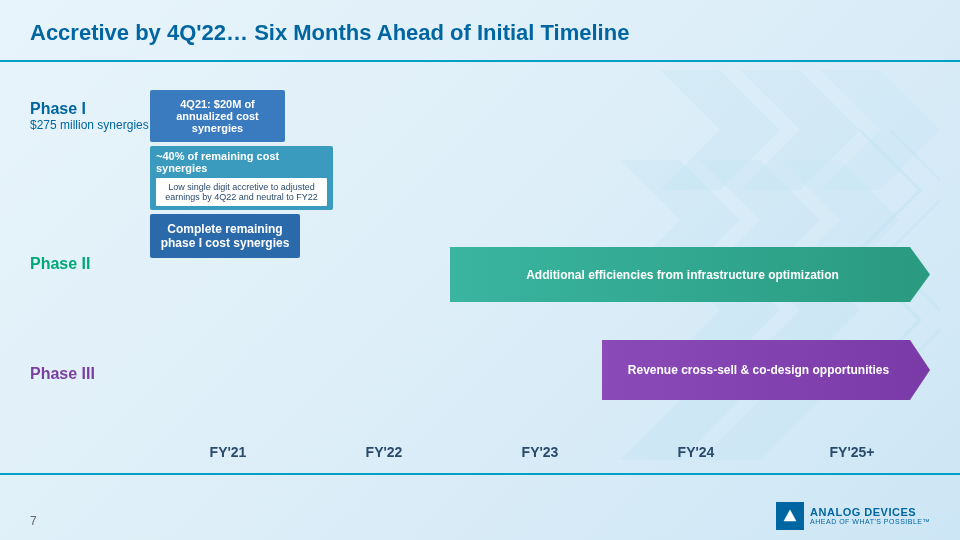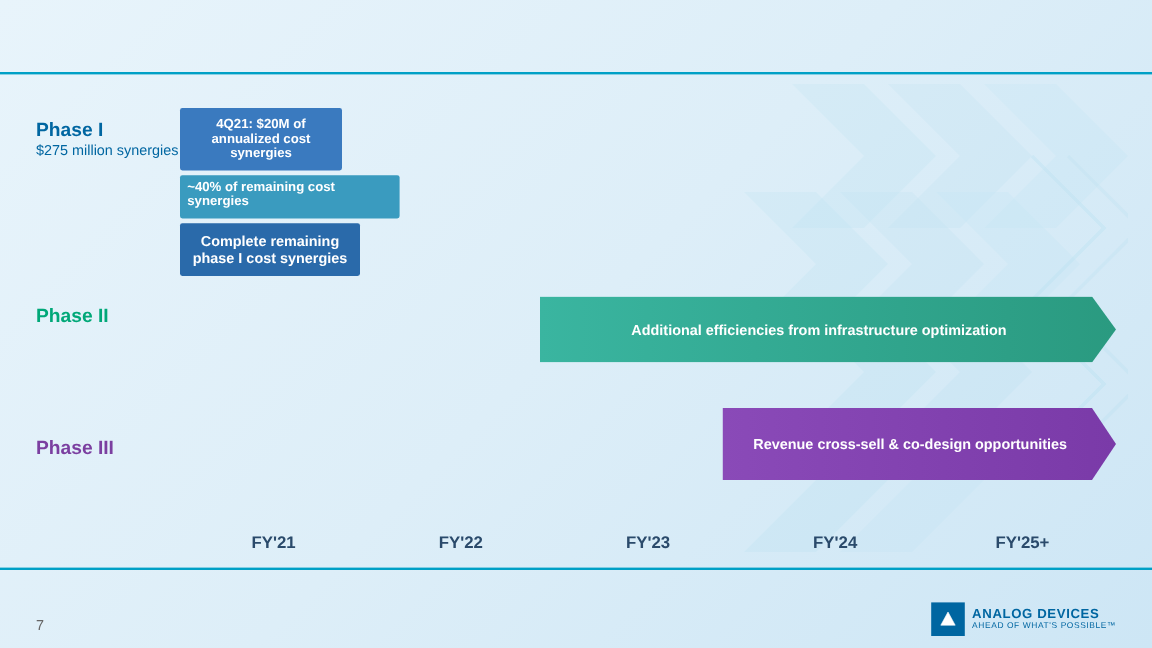--- a/index.html
+++ b/index.html
@@ -290,20 +290,21 @@
     <polygon points="0,0 60,0 120,60 60,120 0,120 60,60" fill="#00a0c6" opacity="0.25" transform="translate(180,200)"></polygon>
     <polygon points="0,0 60,0 120,60 60,120 0,120 60,60" fill="#00a0c6" opacity="0.3" transform="translate(60,290)"></polygon>
     <polygon points="0,0 60,0 120,60 60,120 0,120 60,60" fill="#00a0c6" opacity="0.2" transform="translate(140,290)"></polygon>
 
     <path d="M300,80 L360,140 L300,200" stroke="#00a0c6" stroke-width="3" fill="none" opacity="0.4"></path>
     <path d="M330,80 L390,140 L330,200" stroke="#00a0c6" stroke-width="3" fill="none" opacity="0.3"></path>
     <path d="M300,210 L360,270 L300,330" stroke="#00a0c6" stroke-width="3" fill="none" opacity="0.4"></path>
     <path d="M330,210 L390,270 L330,330" stroke="#00a0c6" stroke-width="3" fill="none" opacity="0.3"></path>
   </svg>
 
+  <div class="title">Accretive by 4Q'22… Six Months Ahead of Initial Timeline</div>
 
   <div class="top-line"></div>
 
   <div class="content-area">
 
     <div class="phase-label phase-i-label">
       <div class="phase-name">Phase I</div>
       <div class="phase-detail">$275 million synergies</div>
     </div>
 
@@ -318,20 +319,21 @@
     <div class="timeline-area">
 
       <div class="phase-i-boxes">
 
         <div class="box-4q21">
           <span>4Q21: $20M of annualized cost synergies</span>
         </div>
 
         <div class="box-40pct">
           <div class="main-text">~40% of remaining cost synergies</div>
+          <div class="sub-box">Low single digit accretive to adjusted earnings by 4Q22 and neutral to FY22</div>
         </div>
 
         <div class="box-complete">
           <span>Complete remaining phase I cost synergies</span>
         </div>
       </div>
 
       <div class="phase-ii-arrow">
         <div class="arrow-shape">
           <span>Additional efficiencies from infrastructure optimization</span>

